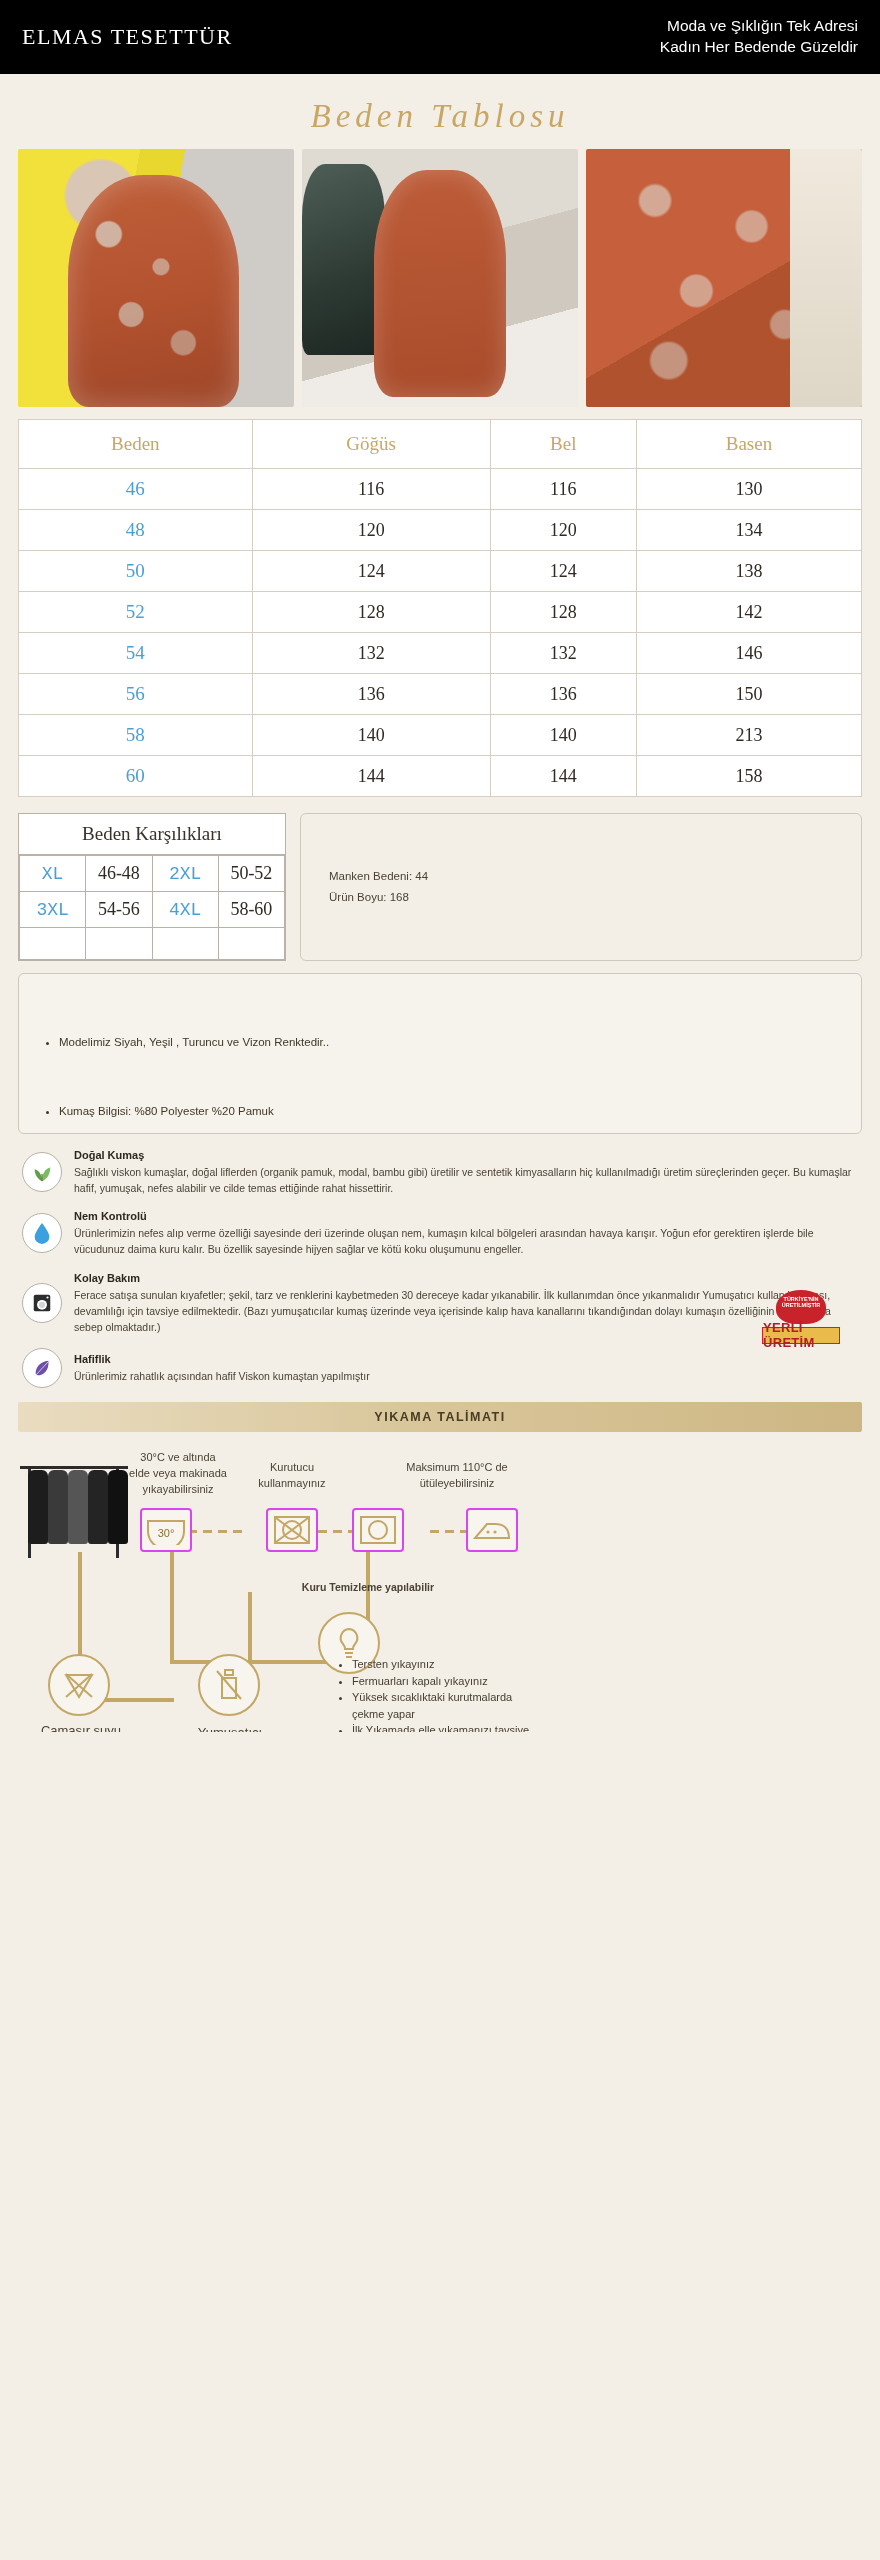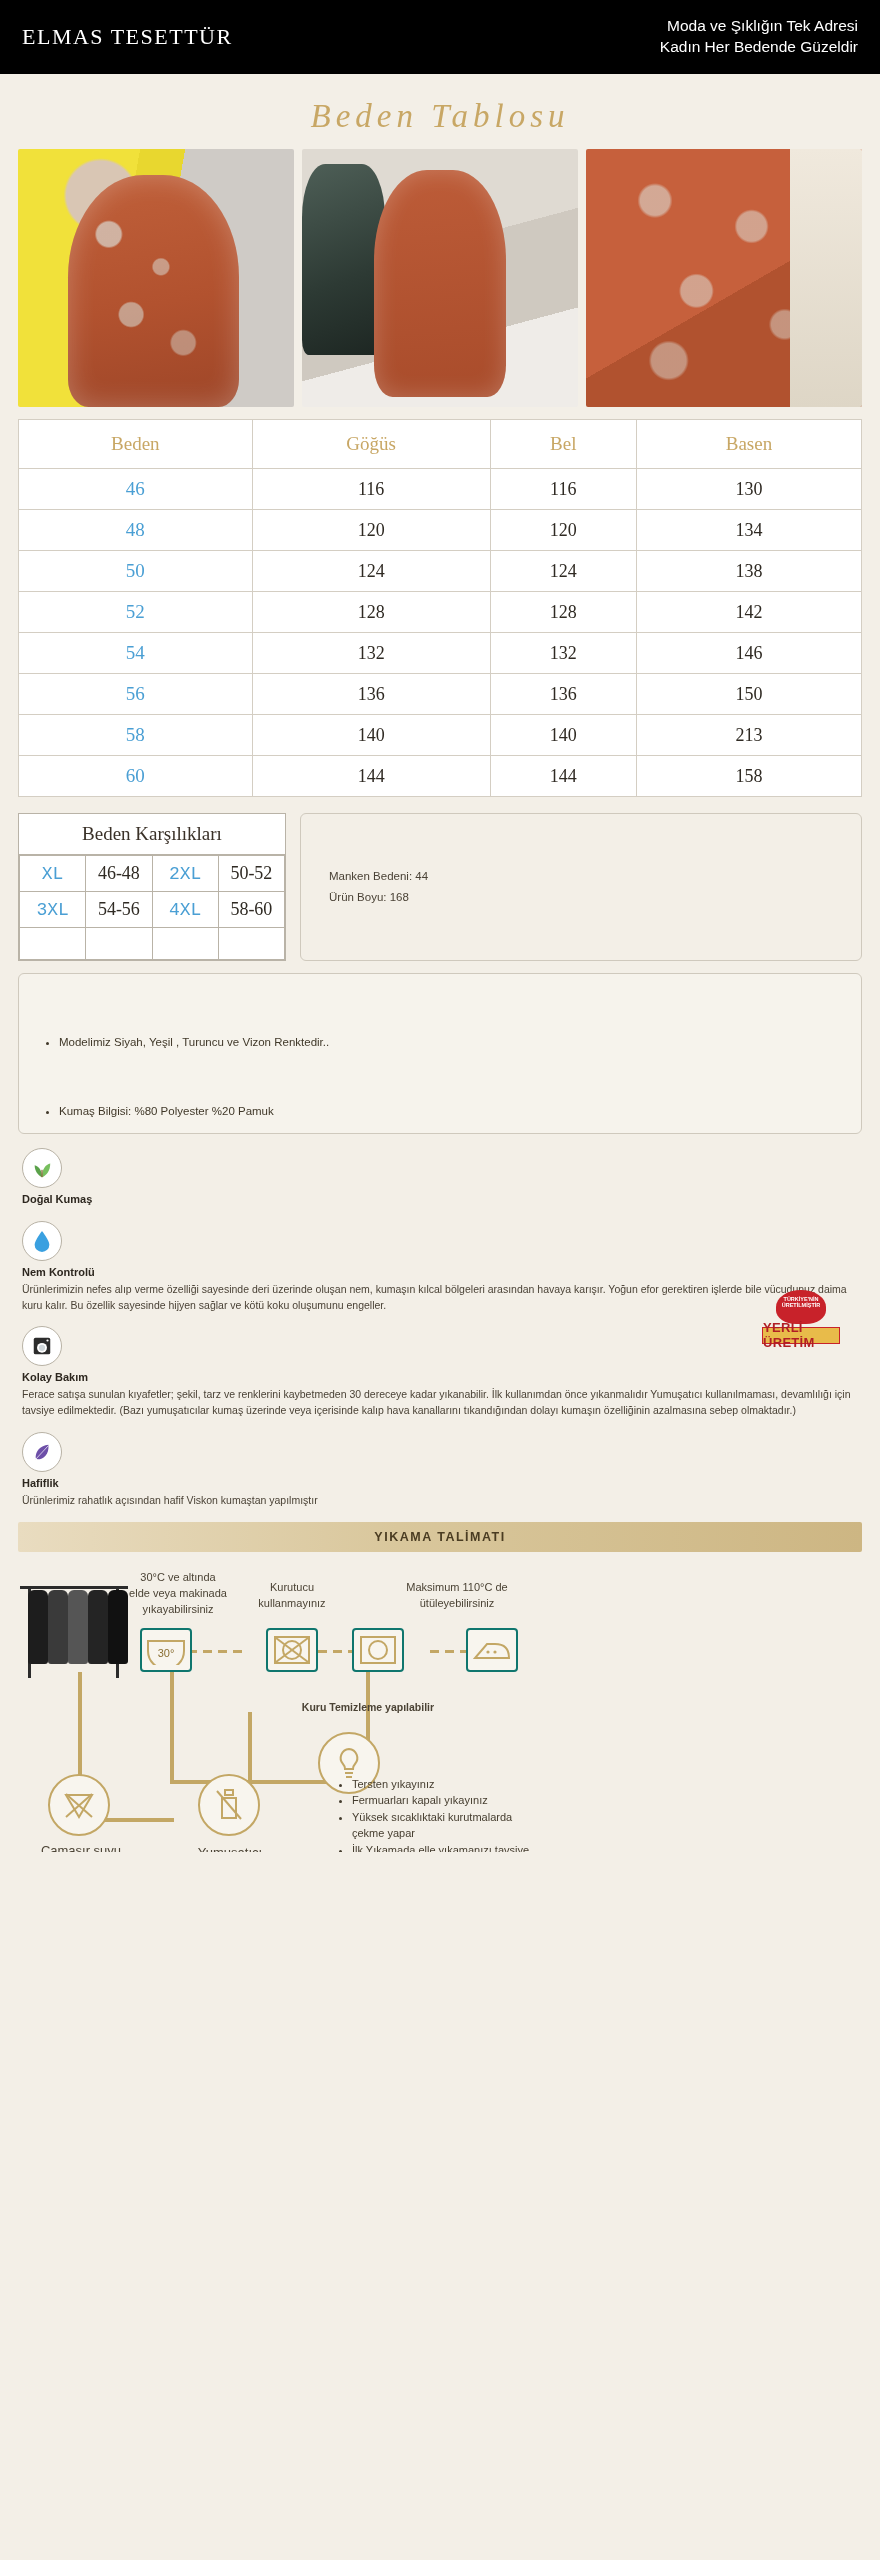--- a/index.html
+++ b/index.html
@@ -197,24 +197,23 @@
     border-radius: 6px;
     padding: 10px 14px 10px 40px;
     background: #f6f3ec;
   }
   .notes li { font-size: 11.5px; color: #403829; line-height: 1.85; margin-top: 48px; }
 
   
   .features { margin: 14px 22px 0; }
   .feature {
     display: flex;
-    gap: 4px;
+    gap: 12px;
     margin-bottom: 13px;
-    align-items: flex-start;
-    flex-direction: column;
+    align-items: center;
   }
   .feat-icon {
     width: 40px; height: 40px;
     border-radius: 50%;
     border: 1.5px solid #b8b2a5;
     flex: 0 0 40px;
     display: flex;
     align-items: center;
     justify-content: center;
     background: #fff;
@@ -273,21 +272,21 @@
   .wash-label {
     position: absolute;
     text-align: center;
     font-size: 11px;
     color: #4b4335;
     line-height: 1.45;
   }
   .wicon {
     position: absolute;
     width: 52px; height: 44px;
-    border: 2px solid #0f766e;
+    border: 2px solid #d946ef;
     border-radius: 4px;
     background: #f8f5ee;
     display: flex; align-items: center; justify-content: center;
   }
   .dash {
     position: absolute;
     height: 3px;
     background: repeating-linear-gradient(90deg, #c3a765 0 9px, transparent 9px 15px);
   }
   .solidline { position: absolute; background: #c3a765; }
@@ -436,20 +435,21 @@
     <div class="feature">
       <div class="feat-icon">
         <svg width="22" height="22" viewBox="0 0 24 24" aria-hidden="true">
           <path d="M12 22 C12 14 8 10 4 9 C4 16 8 20 12 22 Z" fill="#5aa24a"></path>
           <path d="M12 22 C12 13 16 8 21 7 C21 15 17 20 12 22 Z" fill="#77bf5e"></path>
           <rect x="11.3" y="14" width="1.4" height="8" fill="#8a6a3a"></rect>
         </svg>
       </div>
       <div class="feat-body">
         <div class="feat-title">Doğal Kumaş</div>
+        <div class="feat-text">Sağlıklı viskon kumaşlar, doğal liflerden (organik pamuk, modal, bambu gibi) üretilir ve sentetik kimyasalların hiç kullanılmadığı üretim süreçlerinden geçer. Bu kumaşlar hafif, yumuşak, nefes alabilir ve cilde temas ettiğinde rahat hissettirir.</div>
       </div>
     </div>
 
     <div class="feature">
       <div class="feat-icon">
         <svg width="20" height="22" viewBox="0 0 20 24" aria-hidden="true">
           <path d="M10 1 C10 1 2 11 2 16 a8 8 0 0 0 16 0 C18 11 10 1 10 1 Z" fill="#3aa0e0"></path>
         </svg>
       </div>
       <div class="feat-body">

